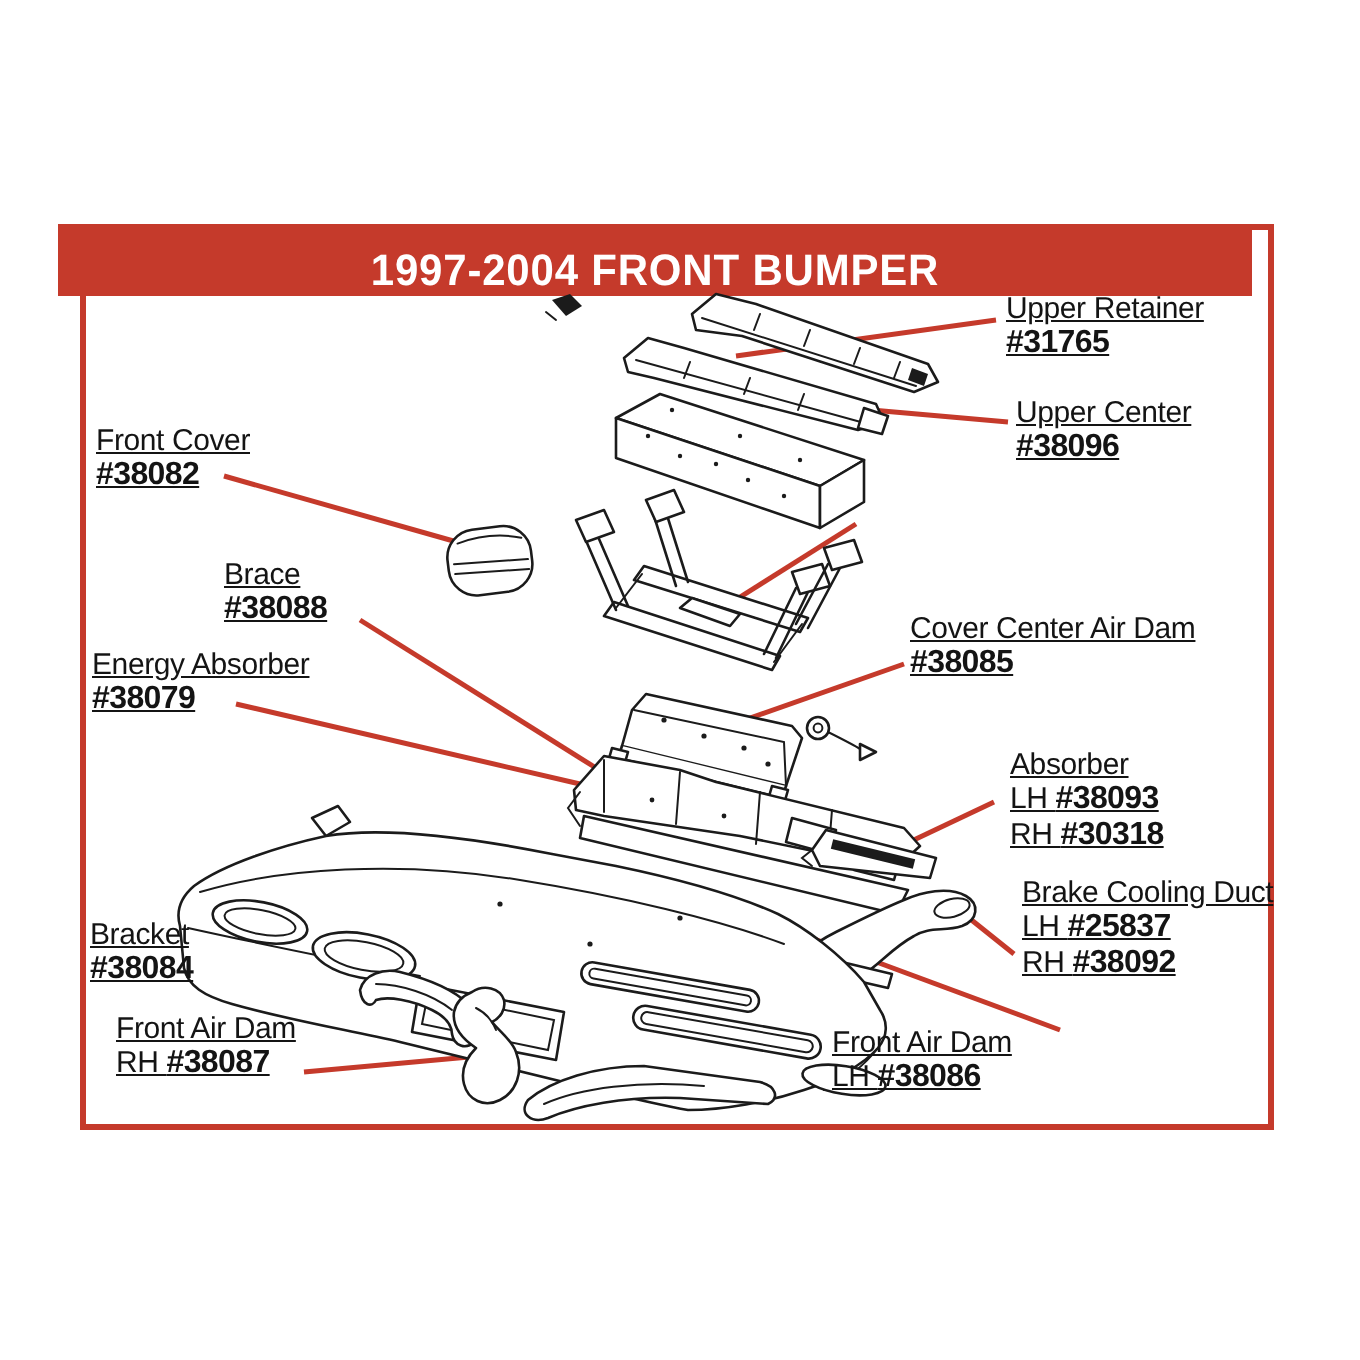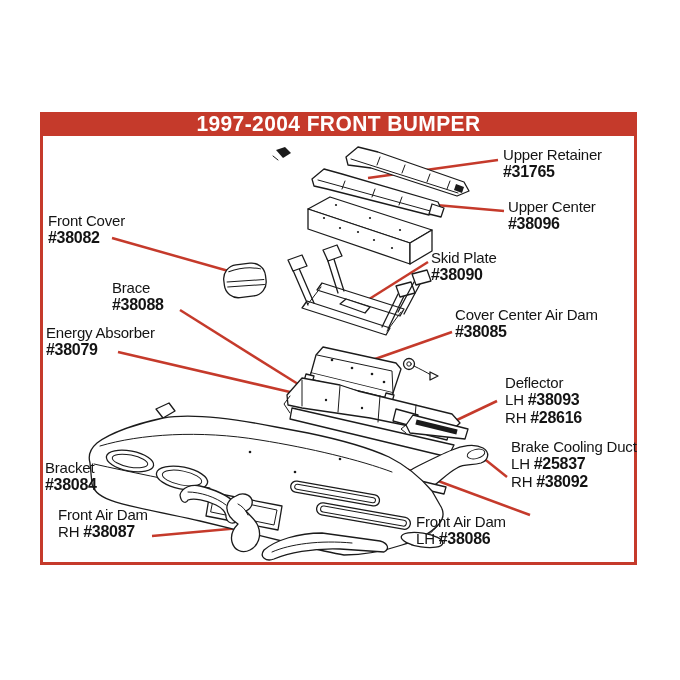--- a/index.html
+++ b/index.html
@@ -11,29 +11,29 @@
   html,body{margin:0;padding:0;background:var(--bg);}
   .page{
     position:relative;width:680px;height:680px;background:var(--bg);
     font-family:"Liberation Sans",sans-serif;overflow:hidden;
   }
   .diagram-box{
     position:absolute;left:40px;top:112px;width:597px;height:453px;
     border:3px solid var(--accent);box-sizing:border-box;background:#fff;
   }
   .banner{
-    position:absolute;left:40px;top:112px;width:597px;height:24px;
-    background:var(--accent);display:flex;align-items:flex-start;justify-content:center;
+    position:absolute;left:29px;top:112px;width:597px;height:36px;
+    background:var(--accent);display:flex;align-items:flex-end;justify-content:center;
   }
   .banner-title{
     color:#fff;font-weight:700;font-size:21px;letter-spacing:.4px;
     transform:scaleY(1.05);white-space:nowrap;
   }
   svg.art{position:absolute;left:40px;top:112px;width:597px;height:453px;}
-  .label{position:absolute;color:var(--text);white-space:nowrap;}
+  .label{position:absolute;color:var(--text);white-space:nowrap;text-decoration:underline;}
   .label .nm{font-size:15px;line-height:17px;letter-spacing:-.2px;}
   .label .ln{font-size:15px;line-height:18px;letter-spacing:-.2px;}
   .label .num{font-weight:700;font-size:16px;letter-spacing:-.3px;}
   .part{fill:#fff;stroke:var(--ink);stroke-width:1.3;stroke-linejoin:round;stroke-linecap:round;}
   .thin{fill:none;stroke:var(--ink);stroke-width:1;stroke-linecap:round;}
   .dark{fill:var(--ink);stroke:none;}
   .leader{stroke:var(--accent);stroke-width:2.5;stroke-linecap:butt;fill:none;}
   .dot{fill:var(--ink);}
 </style>
 </head>
@@ -215,44 +215,40 @@
   <div class="label" style="left:508px;top:198px">
     <div class="nm">Upper Center</div>
     <div class="ln"><span class="num">#38096</span></div>
   </div>
 
   <div class="label" style="left:48px;top:212px">
     <div class="nm">Front Cover</div>
     <div class="ln"><span class="num">#38082</span></div>
   </div>
 
-  <div class="label" style="left:431px;top:249px">
-    <div class="nm">Skid Plate</div>
-    <div class="ln"><span class="num">#38090</span></div>
-  </div>
 
   <div class="label" style="left:112px;top:279px">
     <div class="nm">Brace</div>
     <div class="ln"><span class="num">#38088</span></div>
   </div>
 
   <div class="label" style="left:455px;top:306px">
     <div class="nm">Cover Center Air Dam</div>
     <div class="ln"><span class="num">#38085</span></div>
   </div>
 
   <div class="label" style="left:46px;top:324px">
     <div class="nm">Energy Absorber</div>
     <div class="ln"><span class="num">#38079</span></div>
   </div>
 
   <div class="label" style="left:505px;top:374px">
-    <div class="nm">Deflector</div>
+    <div class="nm">Absorber</div>
     <div class="ln"><span class="pre">LH </span><span class="num">#38093</span></div>
-    <div class="ln"><span class="pre">RH </span><span class="num">#28616</span></div>
+    <div class="ln"><span class="pre">RH </span><span class="num">#30318</span></div>
   </div>
 
   <div class="label" style="left:511px;top:438px">
     <div class="nm">Brake Cooling Duct</div>
     <div class="ln"><span class="pre">LH </span><span class="num">#25837</span></div>
     <div class="ln"><span class="pre">RH </span><span class="num">#38092</span></div>
   </div>
 
   <div class="label" style="left:45px;top:459px">
     <div class="nm">Bracket</div>

